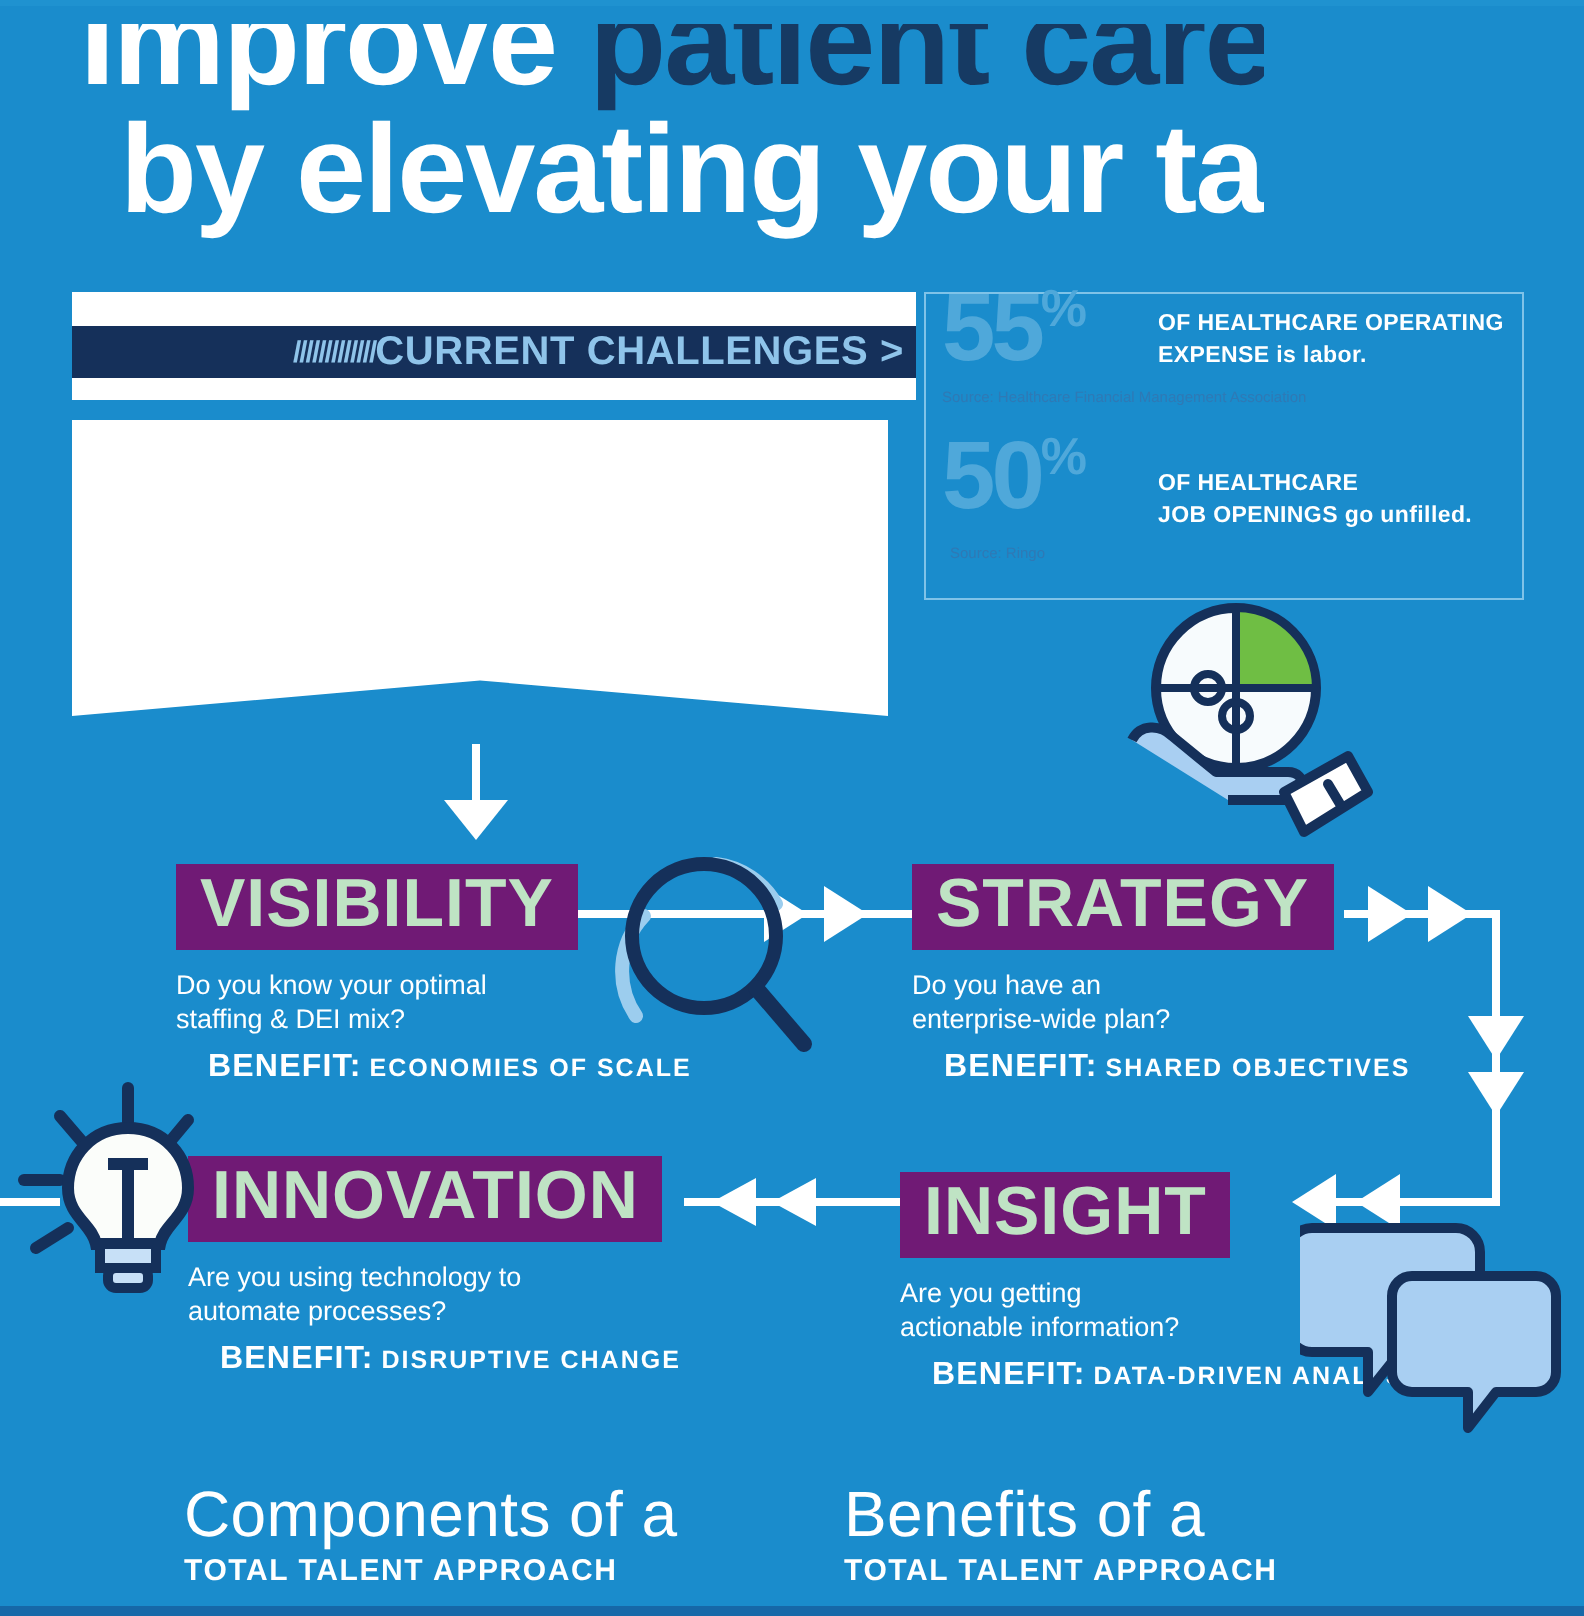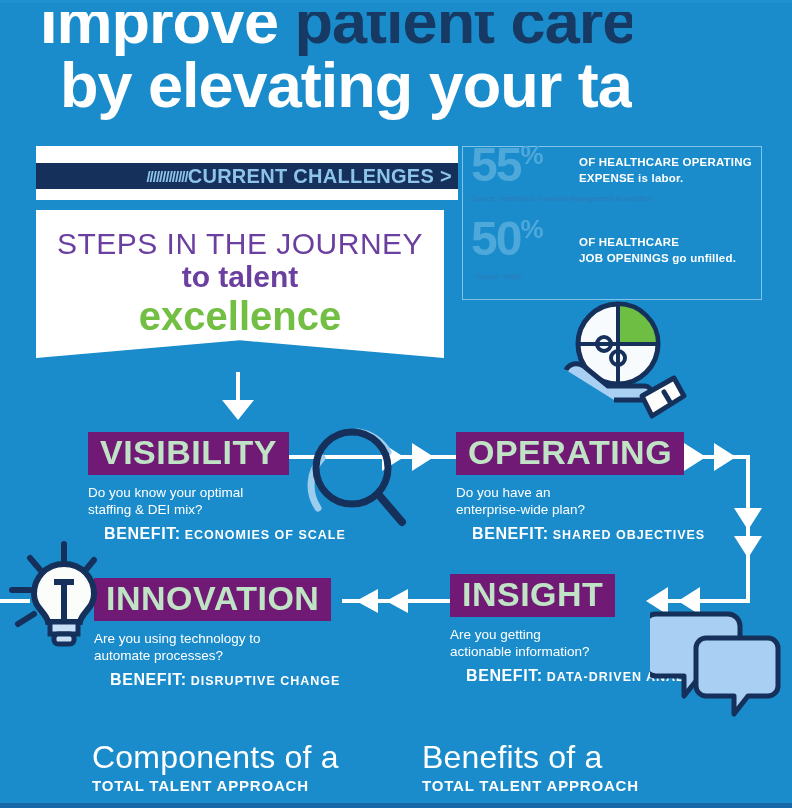--- a/index.html
+++ b/index.html
@@ -78,21 +78,21 @@
     display:block;
   }
   .step .q{color:#ffffff;font-size:13.5px;line-height:1.28;margin-top:9px;font-weight:400;}
   .step .ben{margin-top:6px;font-size:12px;color:#ffffff;letter-spacing:.6px;}
   .step .ben .k{font-weight:bold;font-size:16px;padding-left:16px;}
   .step .ben .v{font-weight:bold;font-size:12.5px;letter-spacing:1px;}
 
   #step-visibility{left:88px;top:432px;}
   #step-strategy{left:456px;top:432px;}
   #step-innovation{left:94px;top:578px;}
-  #step-insight{left:450px;top:574px;}
+  #step-insight{left:450px;top:586px;}
 
   
   .icon{position:absolute;}
   #icon-magnifier{left:296px;top:424px;}
   #icon-puzzle-hand{left:556px;top:300px;}
   #icon-lightbulb{left:2px;top:538px;}
   #icon-speech{left:650px;top:606px;}
 
   
   .footer{position:absolute;left:0;top:735px;width:792px;height:73px;}
@@ -136,25 +136,20 @@
       <div class="lbl">
         <div>OF HEALTHCARE</div>
         <div>JOB OPENINGS go unfilled.</div>
       </div>
       <div class="src">Source: Ringo</div>
     </div>
   </div>
 
   <div class="banner">
     <div class="banner-bg"></div>
-    <div class="banner-inner">
-      <div class="b1">STEPS IN THE JOURNEY</div>
-      <div class="b2">to talent</div>
-      <div class="b3">excellence</div>
-    </div>
   </div>
 
   <svg class="flow" viewBox="0 0 792 808">
 
     <rect x="236" y="372" width="4" height="28" fill="#ffffff"></rect>
     <path d="M222 400 L254 400 L238 420 Z" fill="#ffffff"></path>
 
     <rect x="288" y="455" width="172" height="4" fill="#ffffff"></rect>
     <path d="M382 443 L404 457 L382 471 Z" fill="#ffffff"></path>
     <path d="M412 443 L434 457 L412 471 Z" fill="#ffffff"></path>
@@ -184,21 +179,21 @@
       <div>Do you know your optimal</div>
       <div>staffing &amp; DEI mix?</div>
     </div>
     <div class="ben">
       <span class="k">BENEFIT:</span>
       <span class="v">ECONOMIES OF SCALE</span>
     </div>
   </div>
 
   <div class="step" id="step-strategy">
-    <div class="chip"><span>OPERATING</span></div>
+    <div class="chip"><span>STRATEGY</span></div>
     <div class="q">
       <div>Do you have an</div>
       <div>enterprise-wide plan?</div>
     </div>
     <div class="ben">
       <span class="k">BENEFIT:</span>
       <span class="v">SHARED OBJECTIVES</span>
     </div>
   </div>
 

